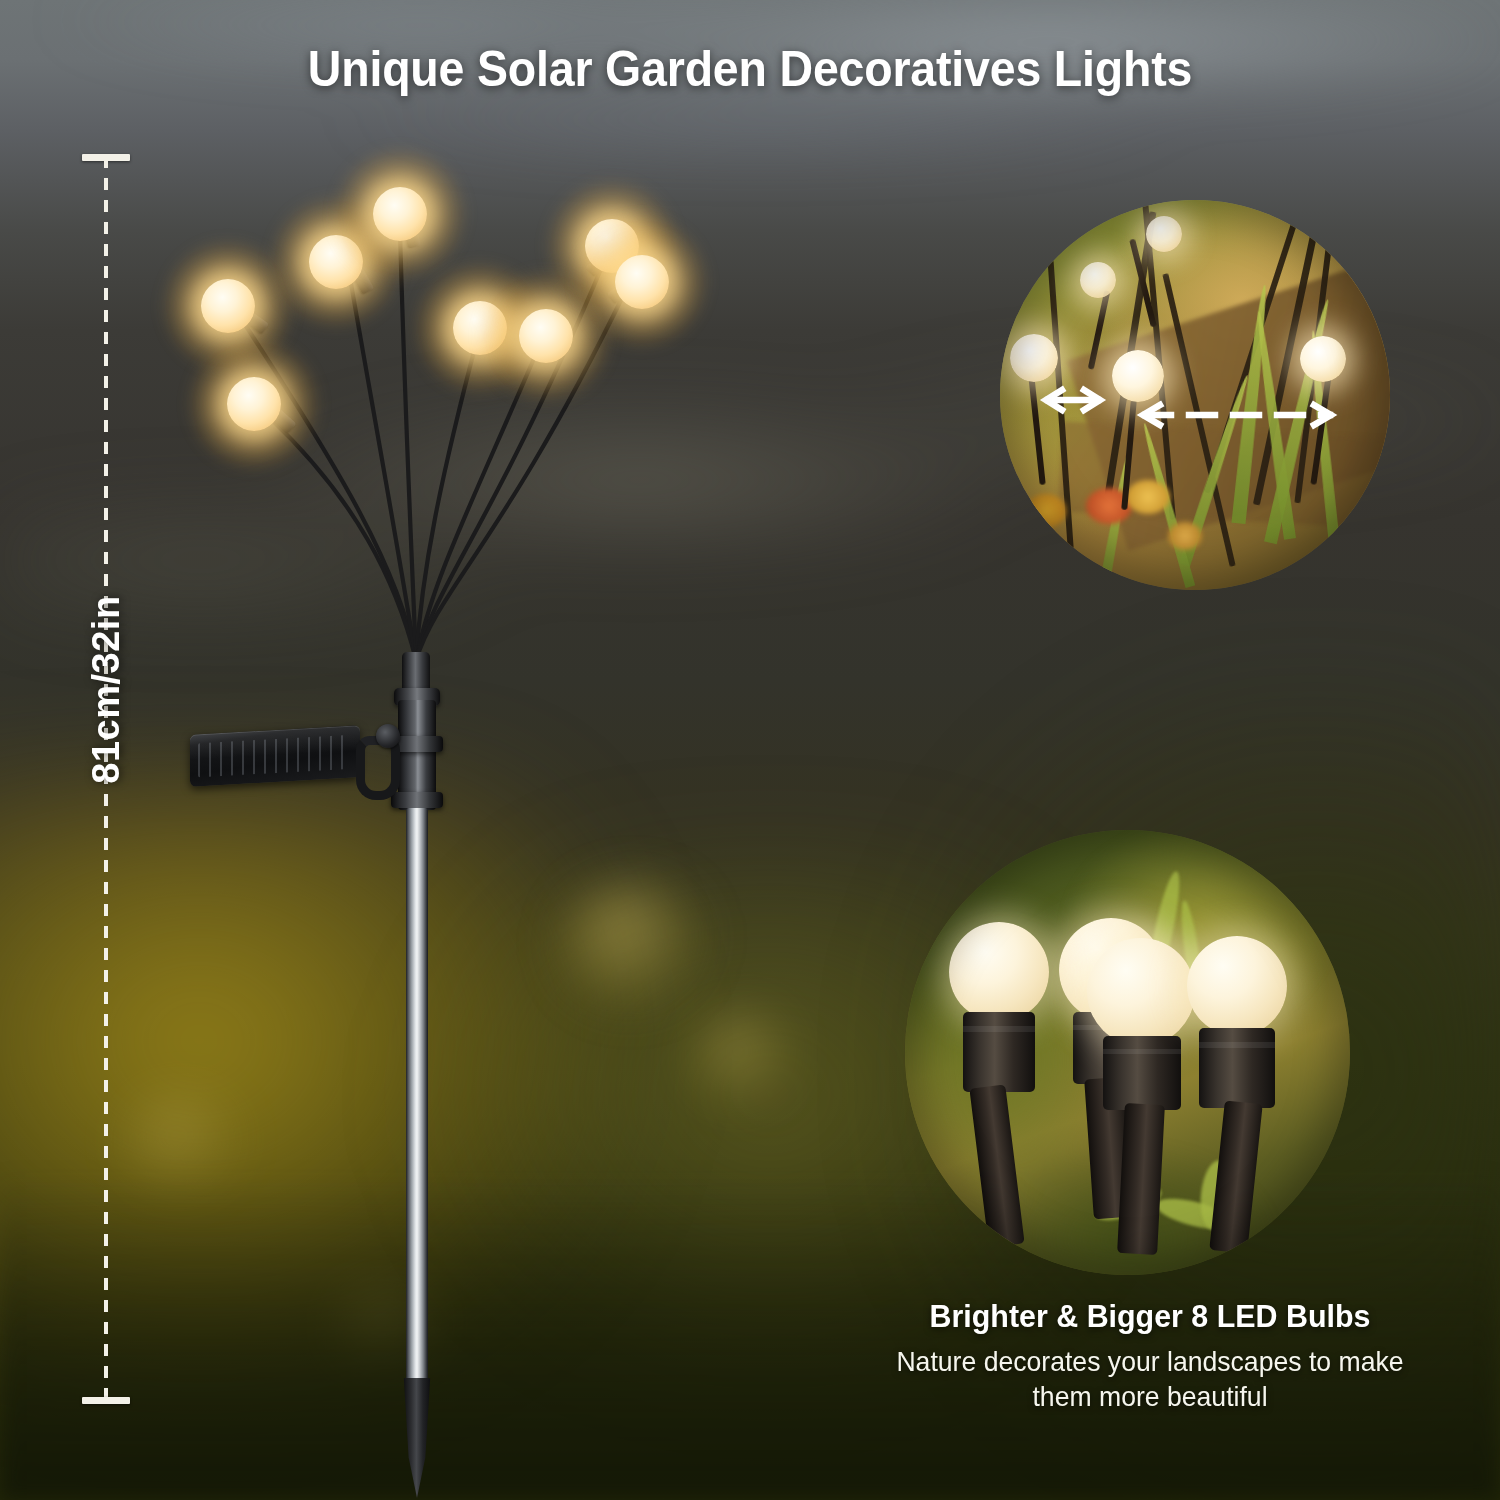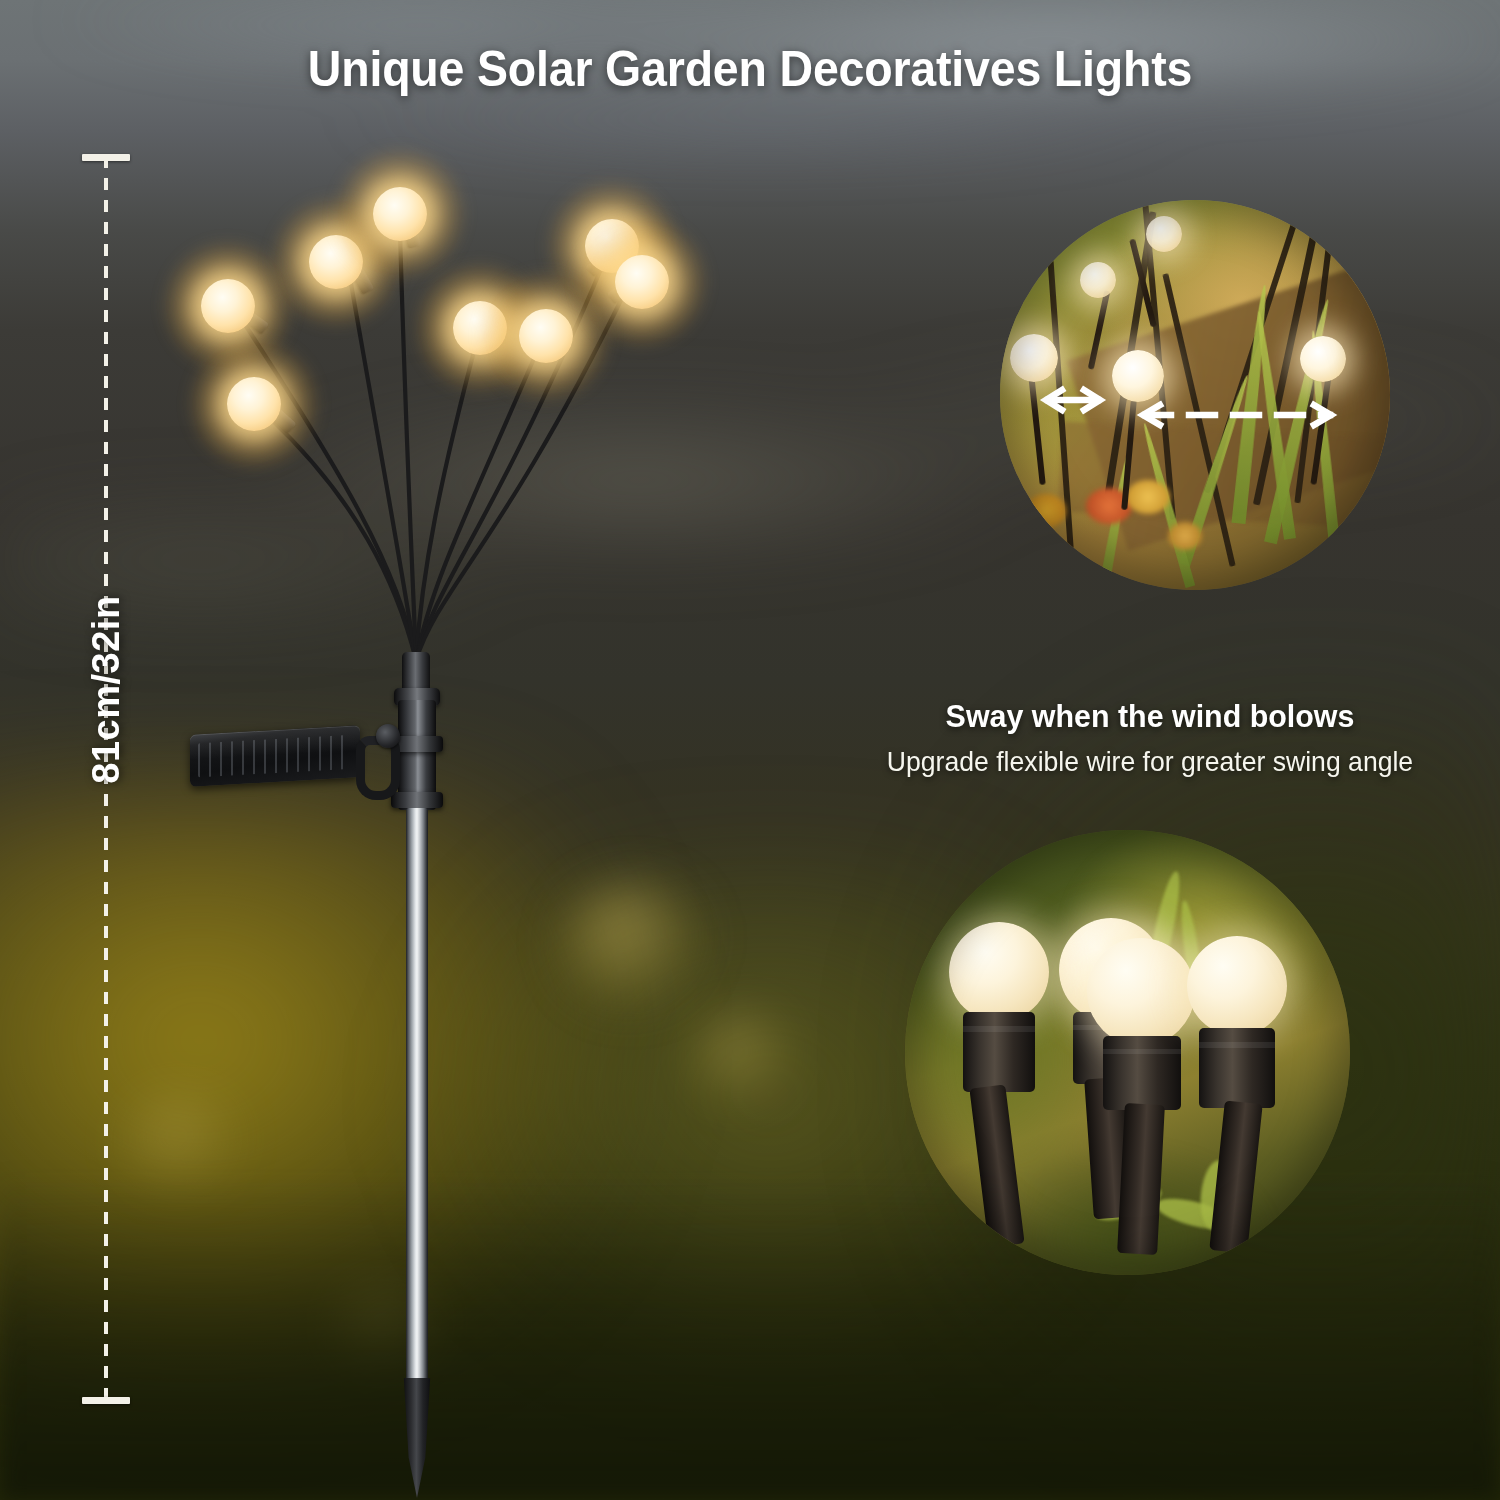--- a/index.html
+++ b/index.html
@@ -474,24 +474,20 @@
         <path d="M84,190 L100,200 L84,210"></path>
       </g>
       <g>
         <path d="M160,205 L143,215 L160,225"></path>
         <line x1="145" y1="215" x2="330" y2="215" stroke-dasharray="26 18"></line>
         <path d="M314,205 L331,215 L314,225"></path>
       </g>
     </svg>
   </div>
 
-  <div class="caption" id="caption-sway">
-    <div class="cap-title">Sway when the wind bolows</div>
-    <div class="cap-sub">Upgrade flexible wire for greater swing angle</div>
-  </div>
 
   <div class="circle-wrap" id="circle-bulbs">
     <div class="bulbs-bg"></div>
     <div class="bulbs-blur"></div>
 
     <div class="fern" style="left:250px;top:40px;width:18px;height:120px;transform:rotate(12deg);"></div>
     <div class="fern" style="left:280px;top:70px;width:14px;height:110px;transform:rotate(-8deg);"></div>
     <div class="fern" style="left:188px;top:360px;width:70px;height:26px;transform:rotate(-20deg);"></div>
     <div class="fern" style="left:250px;top:372px;width:80px;height:24px;transform:rotate(14deg);"></div>
     <div class="fern" style="left:296px;top:330px;width:30px;height:70px;transform:rotate(6deg);"></div>
@@ -514,14 +510,21 @@
       <div class="stalk" style="left:38px;top:166px;width:40px;height:150px;transform:rotate(3deg);"></div>
     </div>
 
     <div class="big-bulb" style="left:278px;top:106px;width:120px;height:300px;">
       <div class="glass" style="left:4px;top:0;width:100px;height:100px;"></div>
       <div class="cap" style="left:16px;top:92px;width:76px;height:80px;"></div>
       <div class="stalk" style="left:34px;top:166px;width:38px;height:150px;transform:rotate(6deg);"></div>
     </div>
   </div>
 
+  <div class="caption" id="caption-bulbs">
+    <div class="cap-title">Brighter &amp; Bigger 8 LED Bulbs</div>
+    <div class="cap-sub">
+      <div>Nature decorates your landscapes to make</div>
+      <div>them more beautiful</div>
+    </div>
+  </div>
 
 </div>
 
 </body></html>

